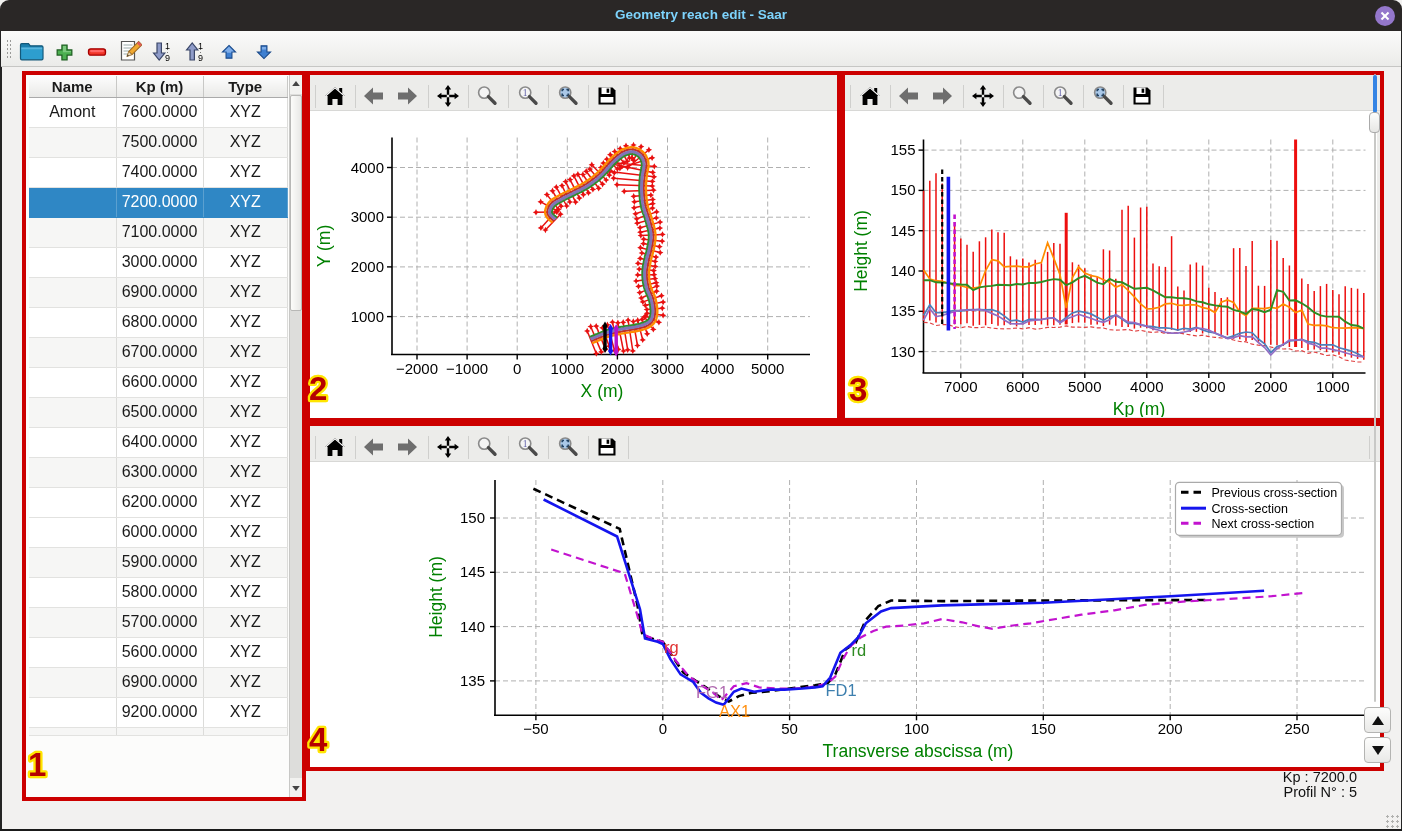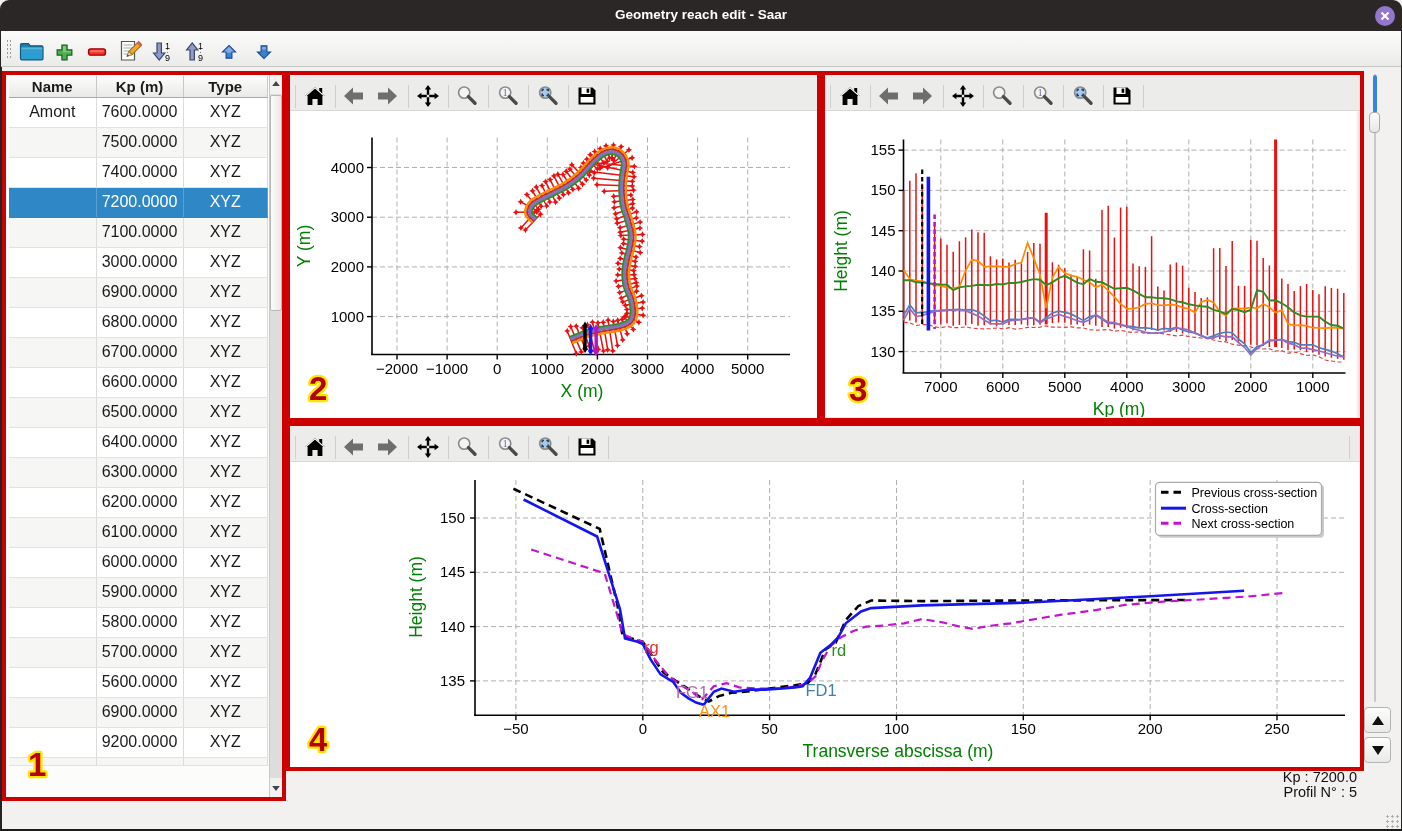--- a/index.html
+++ b/index.html
@@ -1,28 +1,28 @@
 <!DOCTYPE html>
 <html><head><meta charset="utf-8"><style>
 * { margin:0; padding:0; box-sizing:border-box; }
 body { width:1402px; height:831px; position:relative; background:#f2f1f0;
   font-family:"Liberation Sans", sans-serif; overflow:hidden; }
 .titlebar { position:absolute; left:0; top:0; width:1402px; height:31px; background:#2a2726;
   border-radius:9px 9px 0 0; }
-.titlebar .txt { position:absolute; left:0; right:0; top:7px; text-align:center; color:#ffffff;
+.titlebar .txt { position:absolute; left:0; right:0; top:7px; text-align:center; color:#7dd3fc;
   font-size:13.5px; font-weight:bold; }
 .closebtn { position:absolute; right:7px; top:5.5px; width:20px; height:20px; border-radius:50%;
   background:#9477cb; }
 .closebtn:before { content:""; position:absolute; left:5px; top:9px; width:10px; height:2px;
   background:#fff; transform:rotate(45deg); }
 .closebtn:after { content:""; position:absolute; left:5px; top:9px; width:10px; height:2px;
   background:#fff; transform:rotate(-45deg); }
 .toolbar { position:absolute; left:1px; top:31px; width:1400px; height:36px;
   background:linear-gradient(#fbfbfa,#ebebe9); border-bottom:1px solid #c6c6c4; }
-.panel { position:absolute; border:4px solid #cc0000; background:#fff; overflow:hidden; }
+.panel { position:absolute; border:4px solid #cc0000; background:#fff; overflow:hidden;margin-left:20px; }
 table.data { border-collapse:collapse; width:258.5px; table-layout:fixed;
   font-size:15px; color:#1a1a1a; }
 table.data th { font-weight:bold; height:21px; background:linear-gradient(#fdfdfd,#e9e9e7);
   border-right:1px solid #c8c8c6; border-bottom:1px solid #aaa; }
 table.data td { height:30px; font-size:16px; text-align:center; border-right:1px solid #dcdcda;
   border-bottom:1px solid #e2e2e0; background:#fff; overflow:hidden; }
 table.data tr.alt td { background:#f6f6f5; }
 table.data tr.sel td { background:#2f87c5; color:#fff; border-right-color:#5ba0d0; border-bottom-color:#2f87c5; }
 table.data tr.part td { height:8px; }
 .status { position:absolute; right:45px; text-align:right; font-size:14.5px; color:#111; }
@@ -163,25 +163,20 @@
             <td class="c3">XYZ</td>
           </tr>
           <tr class="alt">
             <td class="c1"></td>
             <td class="c2">6300.0000</td>
             <td class="c3">XYZ</td>
           </tr>
           <tr>
             <td class="c1"></td>
             <td class="c2">6200.0000</td>
-            <td class="c3">XYZ</td>
-          </tr>
-          <tr class="alt">
-            <td class="c1"></td>
-            <td class="c2">6100.0000</td>
             <td class="c3">XYZ</td>
           </tr>
           <tr>
             <td class="c1"></td>
             <td class="c2">6000.0000</td>
             <td class="c3">XYZ</td>
           </tr>
           <tr class="alt">
             <td class="c1"></td>
             <td class="c2">5900.0000</td>

